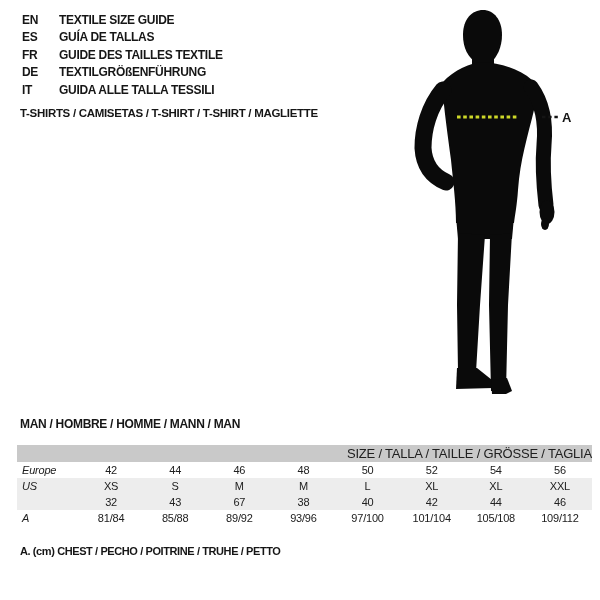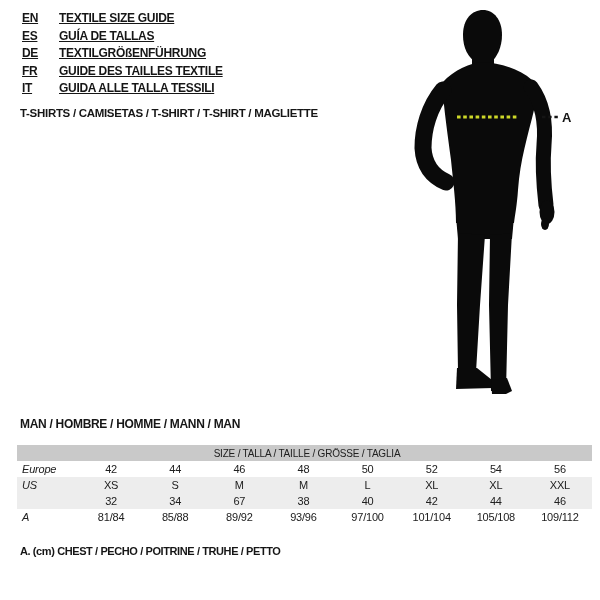--- a/index.html
+++ b/index.html
@@ -4,21 +4,21 @@
 <style>
   html,body{margin:0;padding:0;}
   body{
     width:600px;height:600px;position:relative;overflow:hidden;
     background:#ffffff;color:#161616;
     font-family:"Liberation Sans", sans-serif;
     -webkit-font-smoothing:antialiased;
   }
   
   .lang-list{position:absolute;left:22px;top:11px;}
-  .lang-row{display:flex;height:17.5px;align-items:flex-start;text-decoration:underline;}
+  .lang-row{display:flex;height:17.5px;align-items:center;}
   .lang-code{width:37px;font-weight:bold;font-size:12px;letter-spacing:-0.3px;}
   .lang-label{font-weight:bold;font-size:12px;letter-spacing:-0.3px;white-space:nowrap;}
   
   .categories{position:absolute;left:20px;top:104px;}
   .category-line{font-weight:bold;font-size:11.5px;letter-spacing:-0.3px;line-height:19px;white-space:nowrap;}
   
   .figure-wrap{position:absolute;left:395px;top:5px;width:180px;height:390px;}
   .silhouette{fill:#0a0a0a;}
   .dash-yellow{stroke:var(--dash-yellow,#cdd829);}
   .dash-black{stroke:#141414;}
@@ -27,21 +27,21 @@
   .section-title{position:absolute;left:20px;top:417px;font-weight:bold;font-size:12px;letter-spacing:-0.3px;white-space:nowrap;}
   
   .size-table{
     position:absolute;left:17px;top:445px;width:575px;
     border-collapse:collapse;table-layout:fixed;
     font-size:11px;letter-spacing:-0.2px;color:#202020;
   }
   .size-table col.label-col{width:62px;}
   .size-table th{
     background:var(--header-bg,#c9c9c9);
-    font-weight:normal;font-size:10px;text-align:center;
+    font-weight:normal;font-size:13px;text-align:right;
     height:14px;padding:1px 0 1px 5px;white-space:nowrap;
   }
   .size-table td{height:16px;padding:0;text-align:center;vertical-align:middle;}
   .size-table td.row-label{text-align:left;padding-left:5px;font-style:italic;}
   .size-table tr.alt td{background:var(--row-alt-bg,#ededed);}
   
   .footnote{position:absolute;left:20px;top:545px;font-weight:bold;font-size:11px;letter-spacing:-0.4px;white-space:nowrap;}
 </style>
 </head>
 <body>
@@ -49,26 +49,26 @@
 <div class="lang-list">
   <div class="lang-row">
     <span class="lang-code">EN</span>
     <span class="lang-label">TEXTILE SIZE GUIDE</span>
   </div>
   <div class="lang-row">
     <span class="lang-code">ES</span>
     <span class="lang-label">GUÍA DE TALLAS</span>
   </div>
   <div class="lang-row">
+    <span class="lang-code">FR</span>
+    <span class="lang-label">GUIDE DES TAILLES TEXTILE</span>
+  </div>
+  <div class="lang-row">
     <span class="lang-code">DE</span>
     <span class="lang-label">TEXTILGRÖßENFÜHRUNG</span>
-  </div>
-  <div class="lang-row">
-    <span class="lang-code">FR</span>
-    <span class="lang-label">GUIDE DES TAILLES TEXTILE</span>
   </div>
   <div class="lang-row">
     <span class="lang-code">IT</span>
     <span class="lang-label">GUIDA ALLE TALLA TESSILI</span>
   </div>
 </div>
 
 <div class="categories">
   <div class="category-line">T-SHIRTS / CAMISETAS / T-SHIRT / T-SHIRT / MAGLIETTE</div>
 </div>
@@ -146,21 +146,21 @@
       <td>M</td>
       <td>M</td>
       <td>L</td>
       <td>XL</td>
       <td>XL</td>
       <td>XXL</td>
     </tr>
     <tr class="alt">
       <td class="row-label"></td>
       <td>32</td>
-      <td>34</td>
+      <td>43</td>
       <td>67</td>
       <td>38</td>
       <td>40</td>
       <td>42</td>
       <td>44</td>
       <td>46</td>
     </tr>
     <tr>
       <td class="row-label">A</td>
       <td>81/84</td>

